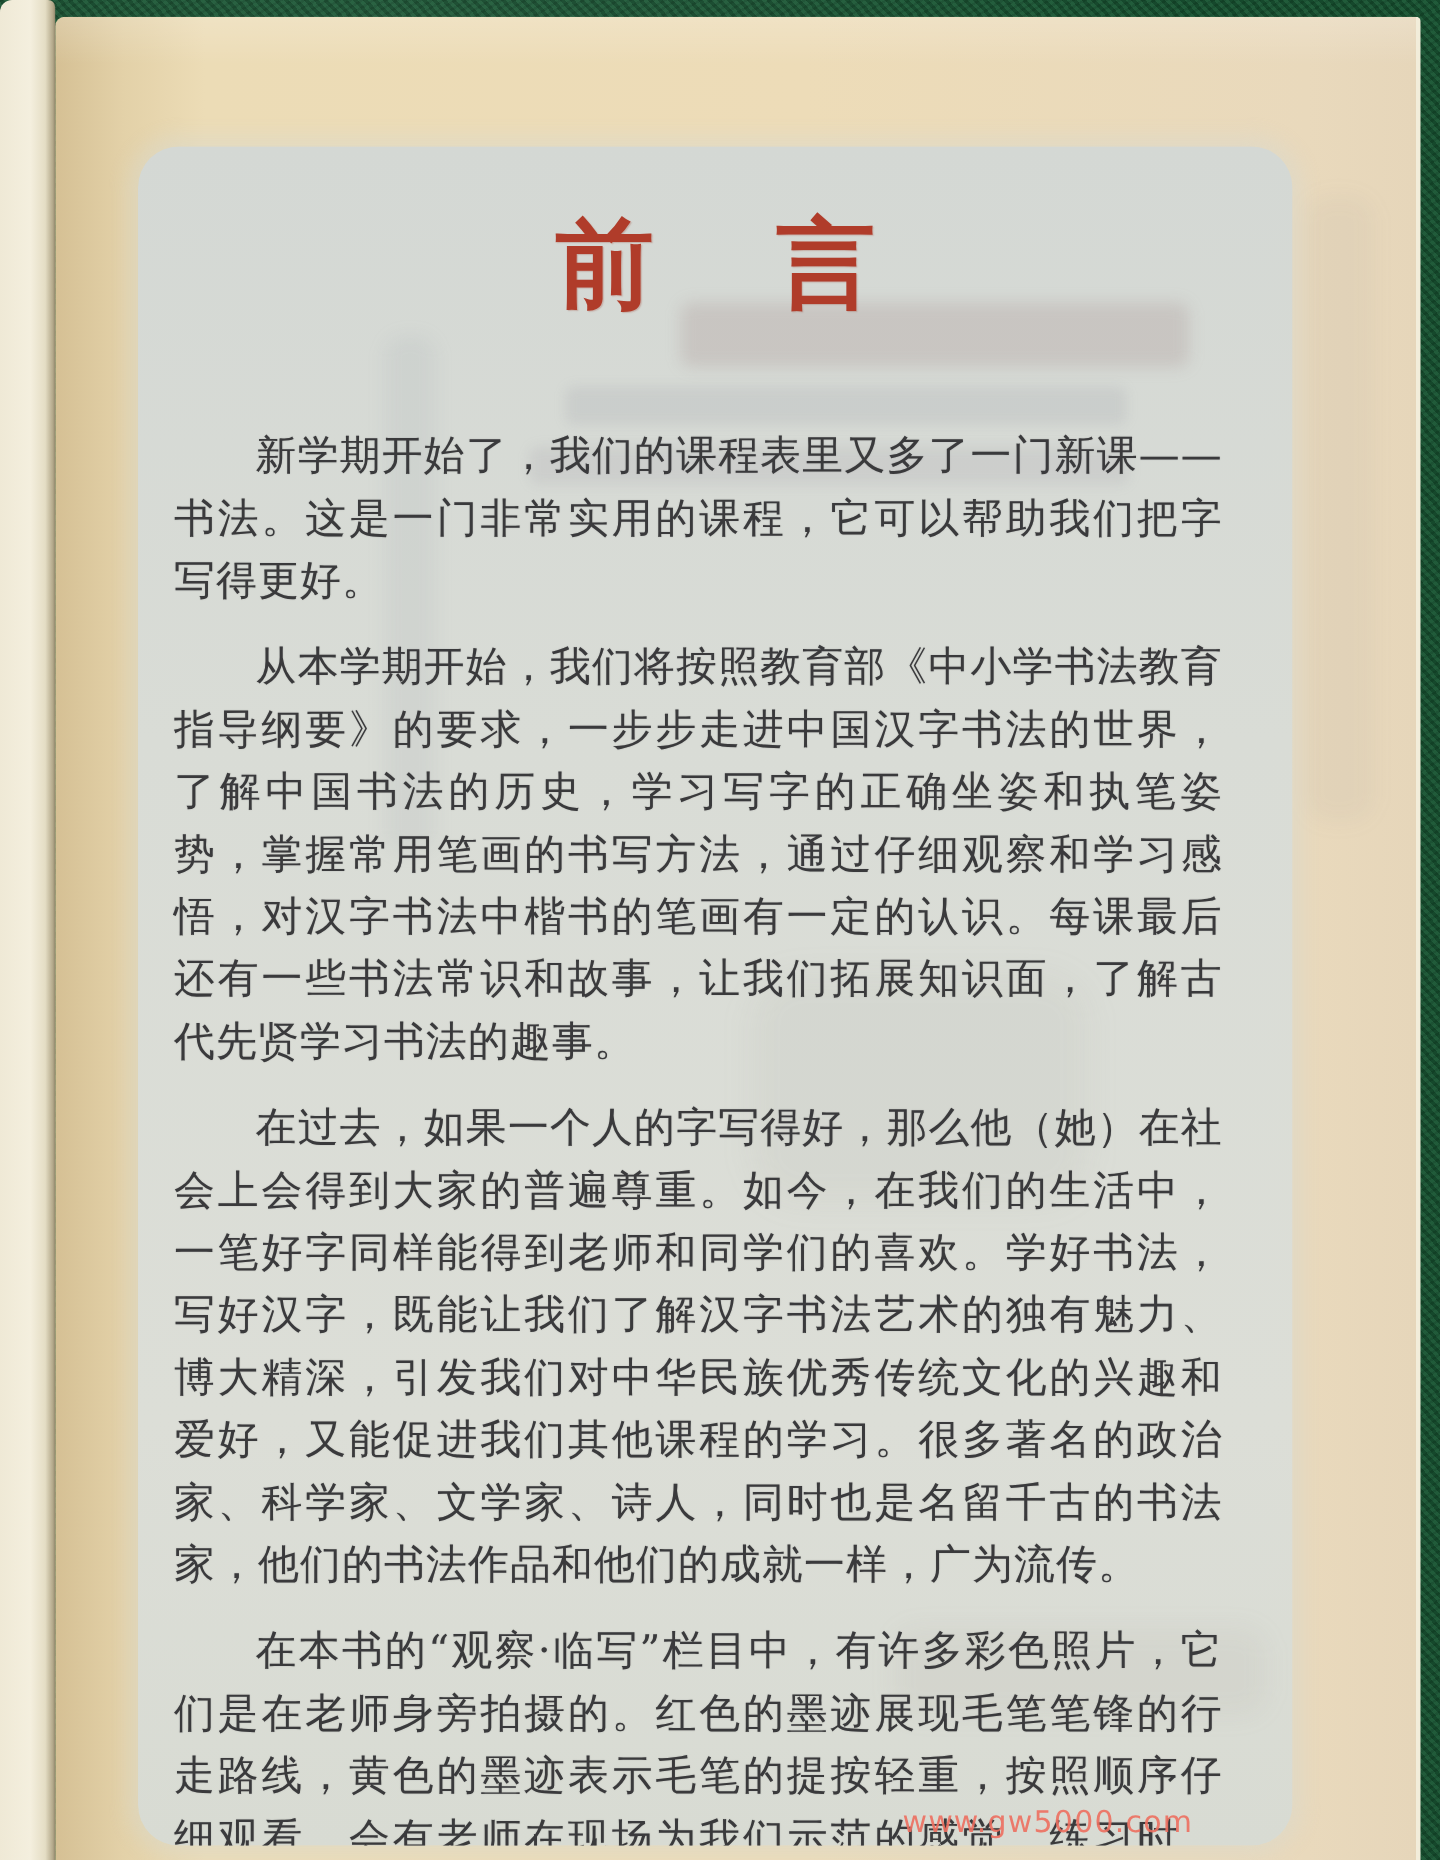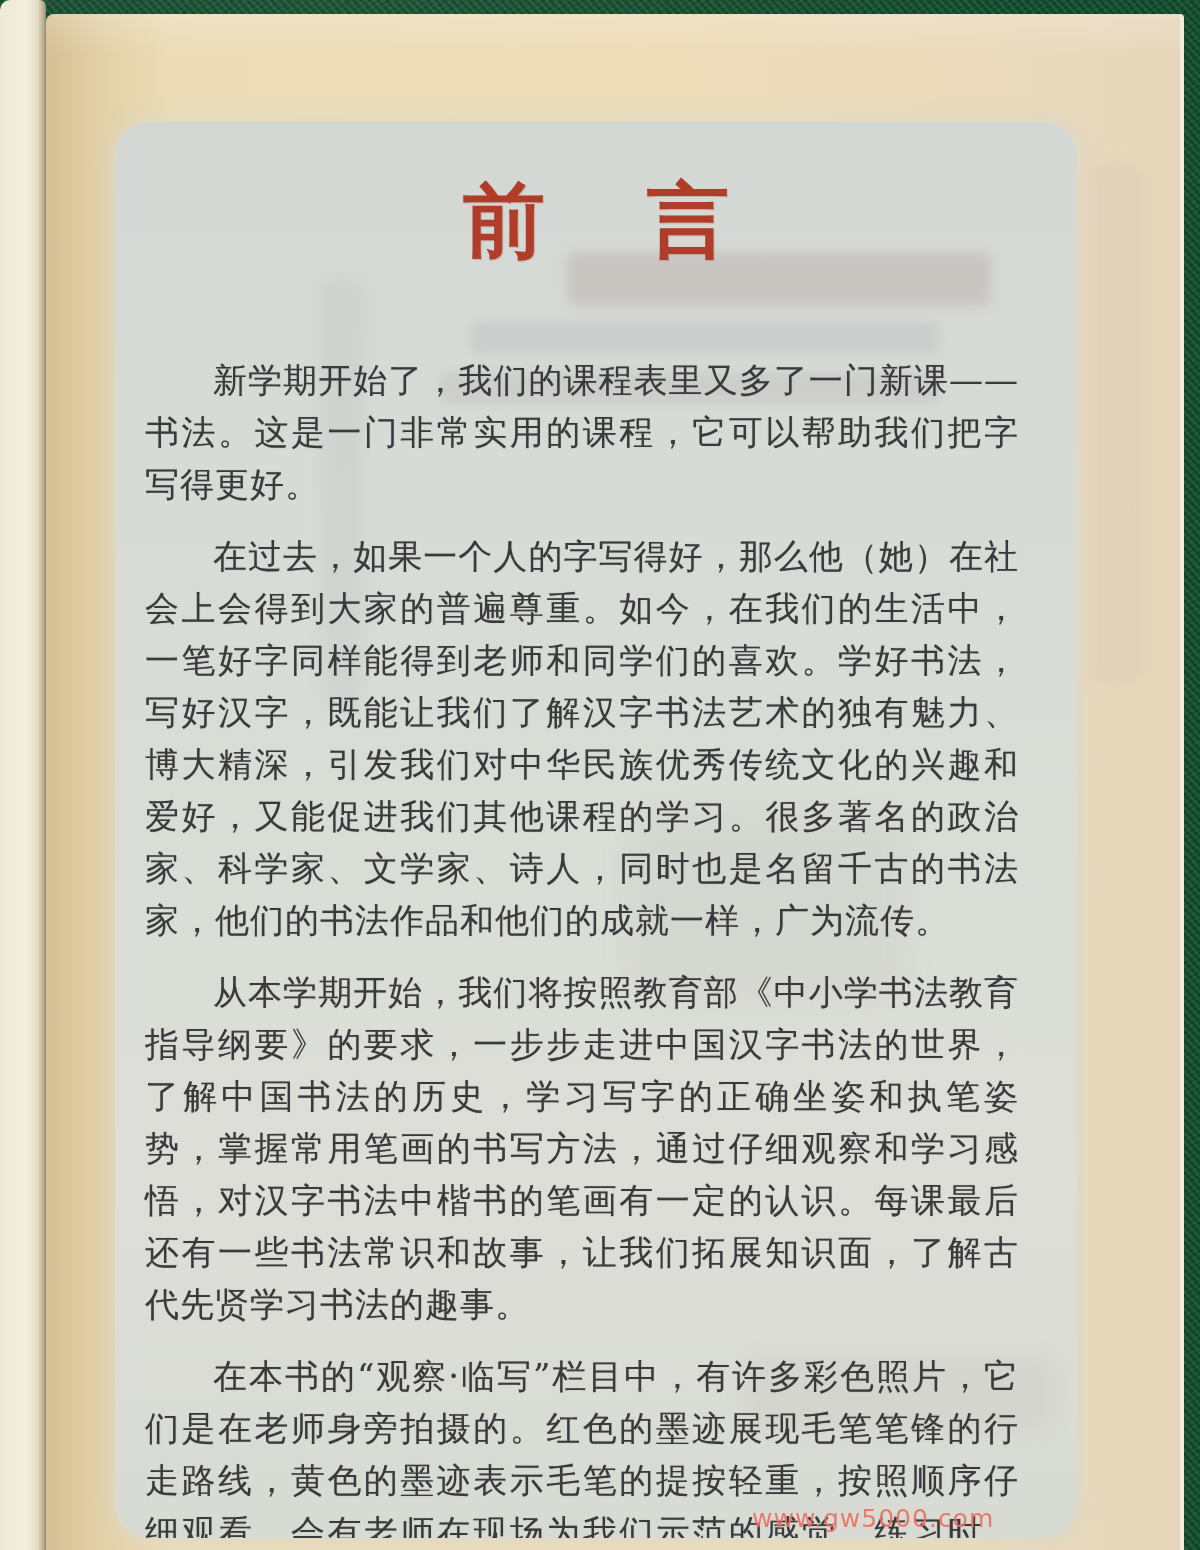--- a/index.html
+++ b/index.html
@@ -139,22 +139,22 @@
       <div class="bleed bleed-mid"></div>
       <div class="bleed bleed-low"></div>
 
       <h1 class="preface-title">
         <span>前</span>
         <span>言</span>
       </h1>
 
       <div class="body-text">
         <p>新学期开始了，我们的课程表里又多了一门新课——书法。这是一门非常实用的课程，它可以帮助我们把字写得更好。</p>
+        <p>从本学期开始，我们将按照教育部《中小学书法教育指导纲要》的要求，一步步走进中国汉字书法的世界，了解中国书法的历史，学习写字的正确坐姿和执笔姿势，掌握常用笔画的书写方法，通过仔细观察和学习感悟，对汉字书法中楷书的笔画有一定的认识。每课最后还有一些书法常识和故事，让我们拓展知识面，了解古代先贤学习书法的趣事。</p>
         <p>在过去，如果一个人的字写得好，那么他（她）在社会上会得到大家的普遍尊重。如今，在我们的生活中，一笔好字同样能得到老师和同学们的喜欢。学好书法，写好汉字，既能让我们了解汉字书法艺术的独有魅力、博大精深，引发我们对中华民族优秀传统文化的兴趣和爱好，又能促进我们其他课程的学习。很多著名的政治家、科学家、文学家、诗人，同时也是名留千古的书法家，他们的书法作品和他们的成就一样，广为流传。</p>
-        <p>从本学期开始，我们将按照教育部《中小学书法教育指导纲要》的要求，一步步走进中国汉字书法的世界，了解中国书法的历史，学习写字的正确坐姿和执笔姿势，掌握常用笔画的书写方法，通过仔细观察和学习感悟，对汉字书法中楷书的笔画有一定的认识。每课最后还有一些书法常识和故事，让我们拓展知识面，了解古代先贤学习书法的趣事。</p>
         <p>在本书的“观察·临写”栏目中，有许多彩色照片，它们是在老师身旁拍摄的。红色的墨迹展现毛笔笔锋的行走路线，黄色的墨迹表示毛笔的提按轻重，按照顺序仔细观看，会有老师在现场为我们示范的感觉。练习时，我们要仔细观察和揣摩范字，这是写好字的关键一步，然后再临摹练习，这样我们的书写水平会提高得很快哦！</p>
 
       </div>
 
       <div class="watermark">www.gw5000.com</div>
 
     </div>
   </div>
 </div>
 

